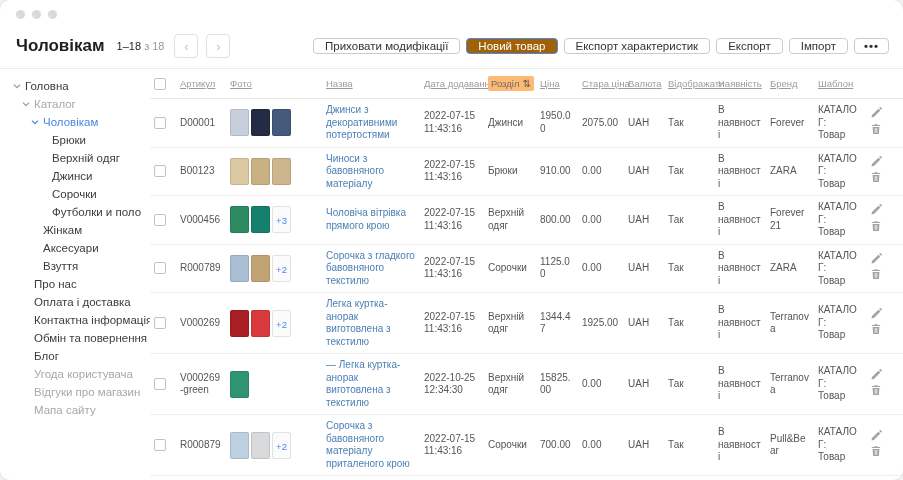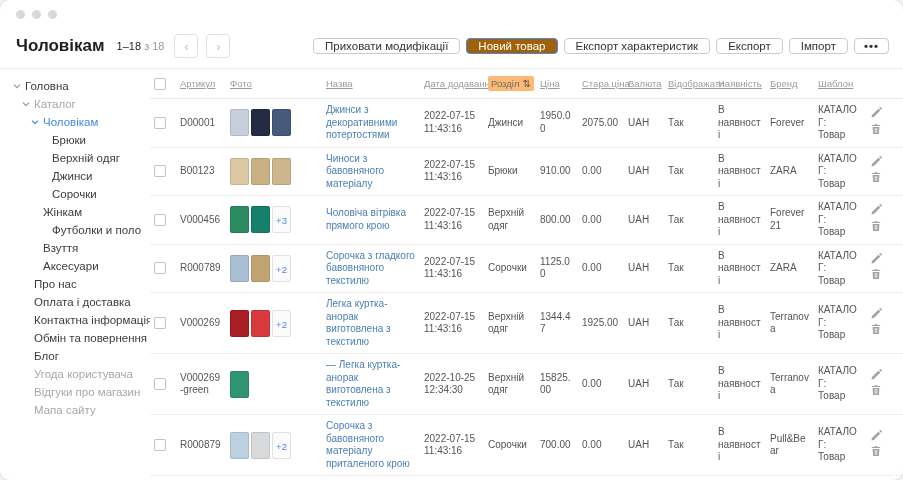--- a/index.html
+++ b/index.html
@@ -121,51 +121,51 @@
             <span>Джинси</span>
           </li>
           <li class="" style="padding-left: 31px;">
             <span class="caret" style="visibility: hidden;">
               <svg width="8" height="8" viewBox="0 0 8 8">
                 <path d="M1 2.6l3 3 3-3" fill="none" stroke="currentColor" stroke-width="1.3"></path>
               </svg>
             </span>
             <span>Сорочки</span>
           </li>
+          <li class="" style="padding-left: 31px;">
+            <span class="caret" style="visibility: hidden;">
+              <svg width="8" height="8" viewBox="0 0 8 8">
+                <path d="M1 2.6l3 3 3-3" fill="none" stroke="currentColor" stroke-width="1.3"></path>
+              </svg>
+            </span>
+            <span>Футболки и поло</span>
+          </li>
           <li class="" style="padding-left: 22px;">
             <span class="caret" style="visibility: hidden;">
               <svg width="8" height="8" viewBox="0 0 8 8">
                 <path d="M1 2.6l3 3 3-3" fill="none" stroke="currentColor" stroke-width="1.3"></path>
               </svg>
             </span>
             <span>Жінкам</span>
           </li>
-          <li class="" style="padding-left: 31px;">
-            <span class="caret" style="visibility: hidden;">
-              <svg width="8" height="8" viewBox="0 0 8 8">
-                <path d="M1 2.6l3 3 3-3" fill="none" stroke="currentColor" stroke-width="1.3"></path>
-              </svg>
-            </span>
-            <span>Футболки и поло</span>
-          </li>
           <li class="" style="padding-left: 22px;">
             <span class="caret" style="visibility: hidden;">
               <svg width="8" height="8" viewBox="0 0 8 8">
                 <path d="M1 2.6l3 3 3-3" fill="none" stroke="currentColor" stroke-width="1.3"></path>
               </svg>
             </span>
+            <span>Аксесуари</span>
+          </li>
+          <li class="" style="padding-left: 22px;">
+            <span class="caret" style="visibility: hidden;">
+              <svg width="8" height="8" viewBox="0 0 8 8">
+                <path d="M1 2.6l3 3 3-3" fill="none" stroke="currentColor" stroke-width="1.3"></path>
+              </svg>
+            </span>
             <span>Взуття</span>
-          </li>
-          <li class="" style="padding-left: 22px;">
-            <span class="caret" style="visibility: hidden;">
-              <svg width="8" height="8" viewBox="0 0 8 8">
-                <path d="M1 2.6l3 3 3-3" fill="none" stroke="currentColor" stroke-width="1.3"></path>
-              </svg>
-            </span>
-            <span>Аксесуари</span>
           </li>
           <li class="" style="padding-left: 13px;">
             <span class="caret" style="visibility: hidden;">
               <svg width="8" height="8" viewBox="0 0 8 8">
                 <path d="M1 2.6l3 3 3-3" fill="none" stroke="currentColor" stroke-width="1.3"></path>
               </svg>
             </span>
             <span>Про нас</span>
           </li>
           <li class="" style="padding-left: 13px; align-items: flex-end;">

